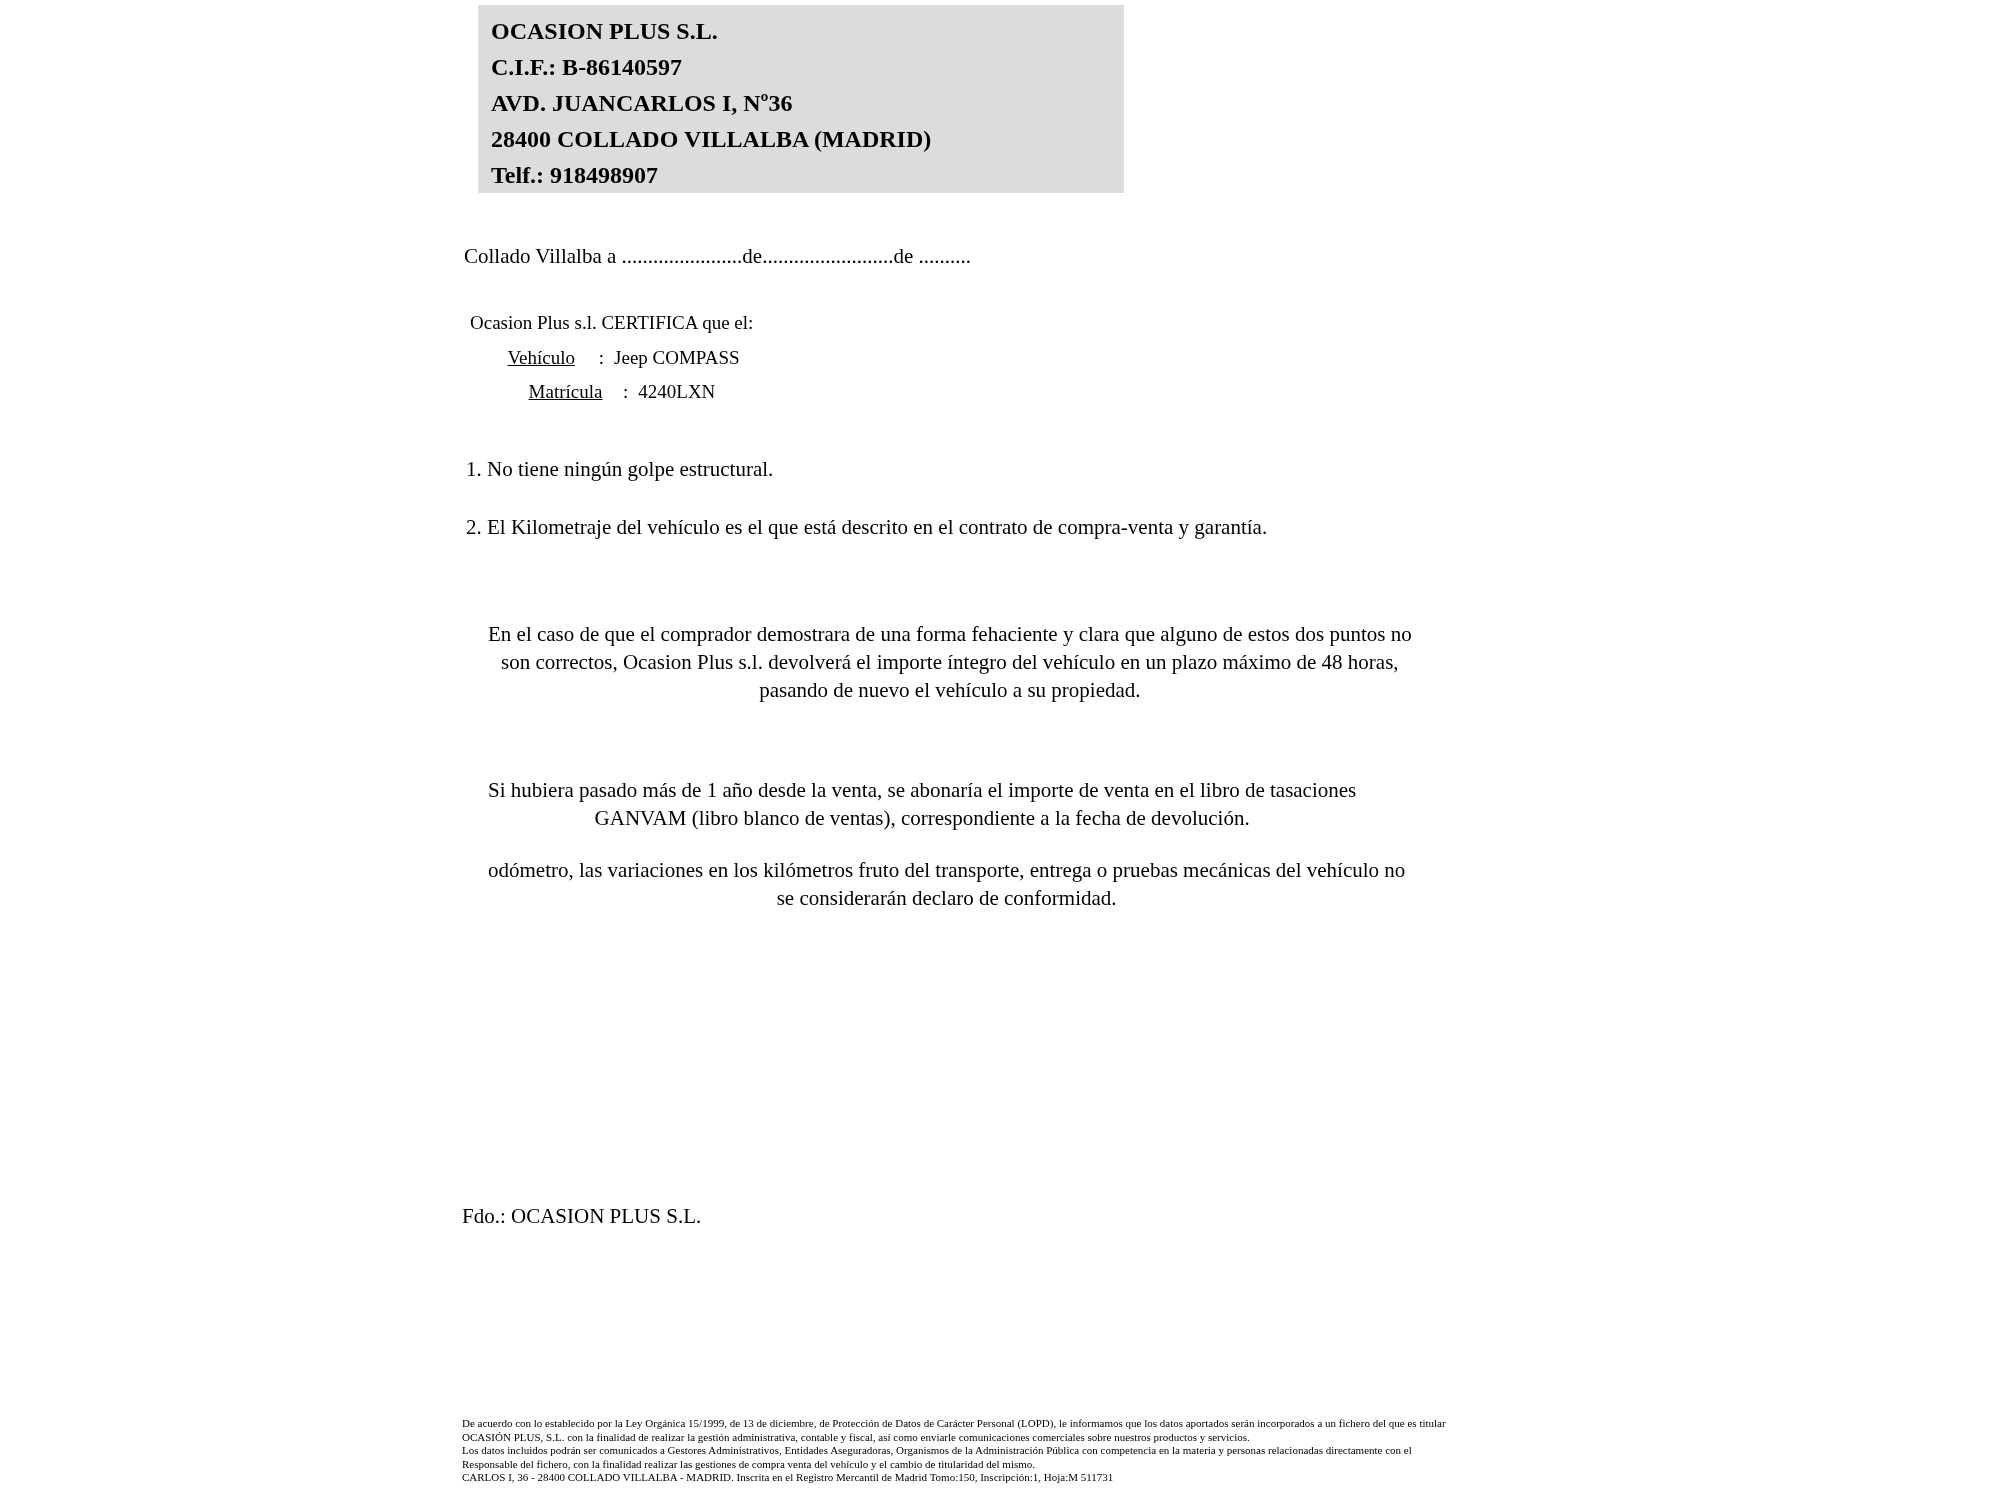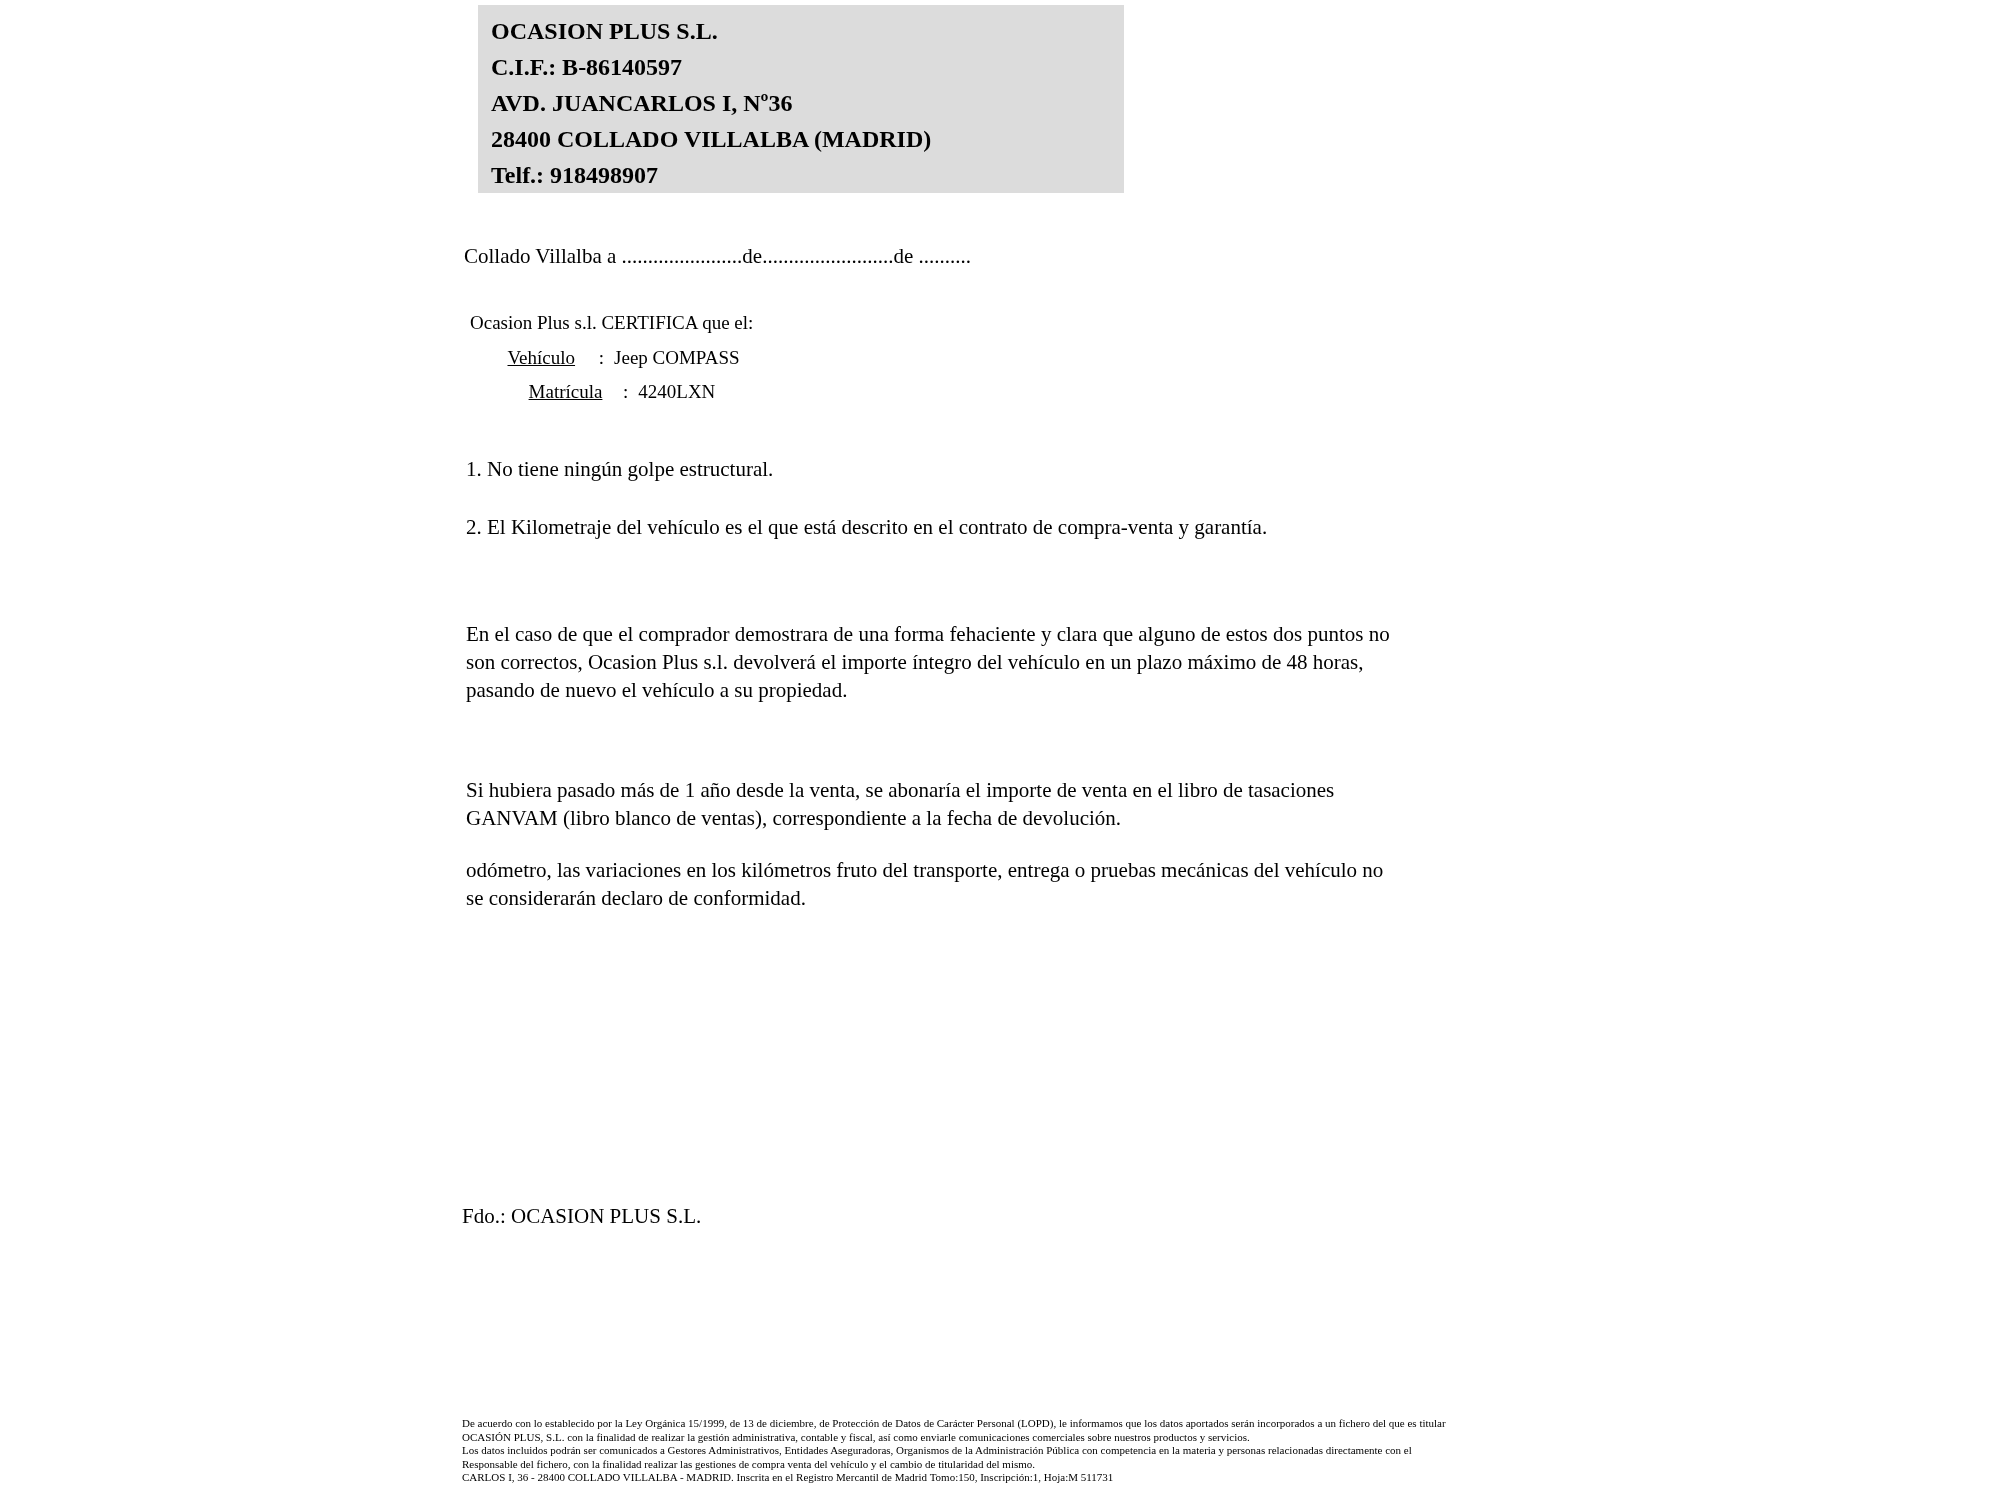--- a/index.html
+++ b/index.html
@@ -59,23 +59,24 @@
     position: absolute;
     left: 466px;
     font-size: 21px;
     line-height: 28px;
     white-space: nowrap;
   }
   .point-1 { top: 455px; }
   .point-2 { top: 513px; }
   .para {
     position: absolute;
-    left: 466px;
+    left: 488px;
     font-size: 21px;
     line-height: 28px;
+    text-align: center;
   }
   .para div { white-space: nowrap; }
   .para-1 { top: 620px; }
   .para-2 { top: 720px; }
   .para-3 { top: 776px; }
   .para-4 { top: 856px; }
   .signature-line {
     position: absolute;
     left: 462px;
     top: 1202px;

